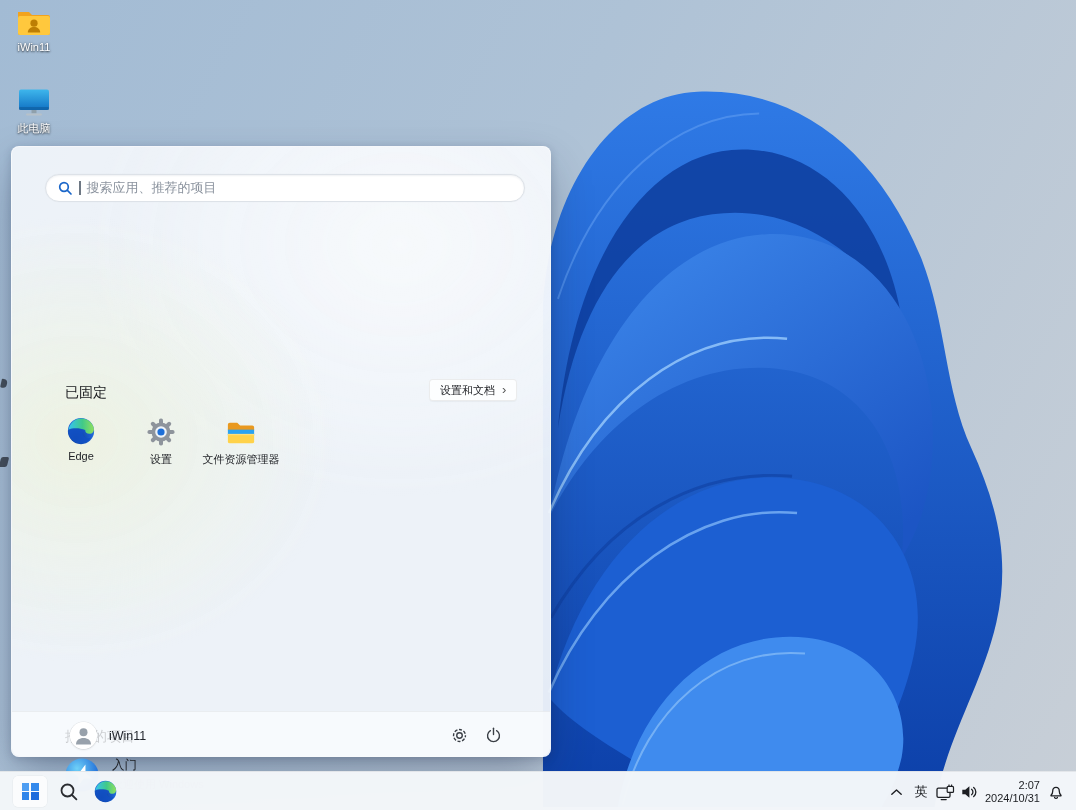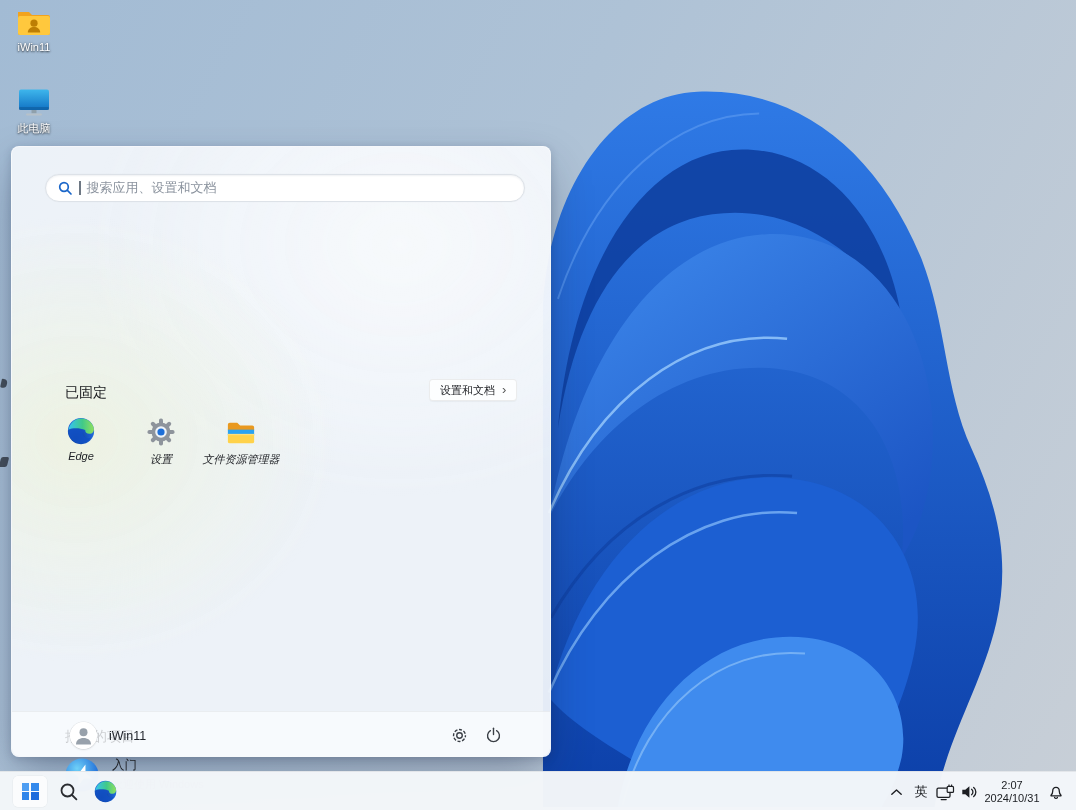--- a/index.html
+++ b/index.html
@@ -53,21 +53,21 @@
   .all-apps-btn{
     position:absolute; left:417px; top:232px; height:22px;
     display:flex; align-items:center; gap:7px; padding:0 10px;
     background:rgba(255,255,255,.85); border:1px solid rgba(0,0,0,.07); border-radius:4px;
     font-size:11px; color:#1d1f24; cursor:pointer;
     box-shadow:0 1px 1px rgba(0,0,0,.04);
   }
   .all-apps-btn .chev{ font-size:13px; line-height:1; color:#555; margin-top:-1px; }
 
   .pinned-grid{ position:absolute; left:29px; top:266px; display:flex; }
-  .app-tile{ width:80px; height:62px; display:flex; flex-direction:column; align-items:center; cursor:pointer; border-radius:6px;font-style:italic; }
+  .app-tile{ width:80px; height:62px; display:flex; flex-direction:column; align-items:center; cursor:pointer; border-radius:6px; }
   .app-tile .ticon{ width:30px; height:30px; display:block; margin-top:4px; }
   .app-tile .tlabel{ margin-top:5px; font-size:11px; color:#1d1f24; white-space:nowrap; }
 
   .rec-item{ position:absolute; left:43px; top:604px; display:flex; align-items:center; gap:13px; padding:6px 10px; border-radius:6px; cursor:pointer; }
   .rec-item .ricon{ width:34px; height:34px; display:block; }
   .rec-title-text{ font-size:12.5px; color:#1c1e23; }
   .rec-sub-text{ font-size:11px; color:#5f6773; margin-top:3px; }
 
   .user-bar{
     position:absolute; left:0; bottom:0; width:100%; height:45px;
@@ -95,21 +95,21 @@
   .winlogo i:nth-child(1){ background:#4f9ef2; }
   .winlogo i:nth-child(2){ background:#3389ec; }
   .winlogo i:nth-child(3){ background:#2f85ea; }
   .winlogo i:nth-child(4){ background:#1c6bdc; }
 
   .tray-btn{ position:absolute; top:0; height:39px; display:flex; align-items:center; justify-content:center; cursor:pointer; }
   #tray-chevron{ left:886px; width:20px; }
   #tray-ime{ left:910px; width:22px; font-size:13px; color:#1b1d21; }
   #tray-net{ left:934px; width:22px; }
   #tray-vol{ left:958px; width:22px; }
-  #tray-clock{ left:984px; width:56px; flex-direction:column; align-items:center; justify-content:center; line-height:12.5px; color:#1b1d21; }
+  #tray-clock{ left:984px; width:56px; flex-direction:column; align-items:flex-end; justify-content:center; line-height:12.5px; color:#1b1d21; }
   #tray-clock .t{ font-size:11px; }
   #tray-clock .d{ font-size:11px; }
   #tray-bell{ left:1044px; width:24px; }
 
   .hidden-defs{ position:absolute; width:0; height:0; overflow:hidden; }
 </style>
 </head>
 <body>
 
 <svg class="hidden-defs" aria-hidden="true">
@@ -188,21 +188,21 @@
   <div class="edge-peek" id="peek-2"></div>
 
   <div class="start-menu">
 
     <div class="search-box">
       <svg width="15" height="15" viewBox="0 0 15 15">
         <circle cx="6" cy="6" r="4.3" fill="none" stroke="#1a66c9" stroke-width="1.7"></circle>
         <line x1="9.4" y1="9.4" x2="13" y2="13" stroke="#1a66c9" stroke-width="1.7" stroke-linecap="round"></line>
       </svg>
       <span class="search-caret"></span>
-      <span class="search-ph">搜索应用、设置和文档</span>
+      <span class="search-ph">搜索应用、推荐的项目</span>
     </div>
 
     <h2 class="section-title" id="pinned-title">已固定</h2>
 
     <button class="all-apps-btn">
       <span>设置和文档</span>
       <span class="chev">›</span>
     </button>
 
     <div class="pinned-grid">

